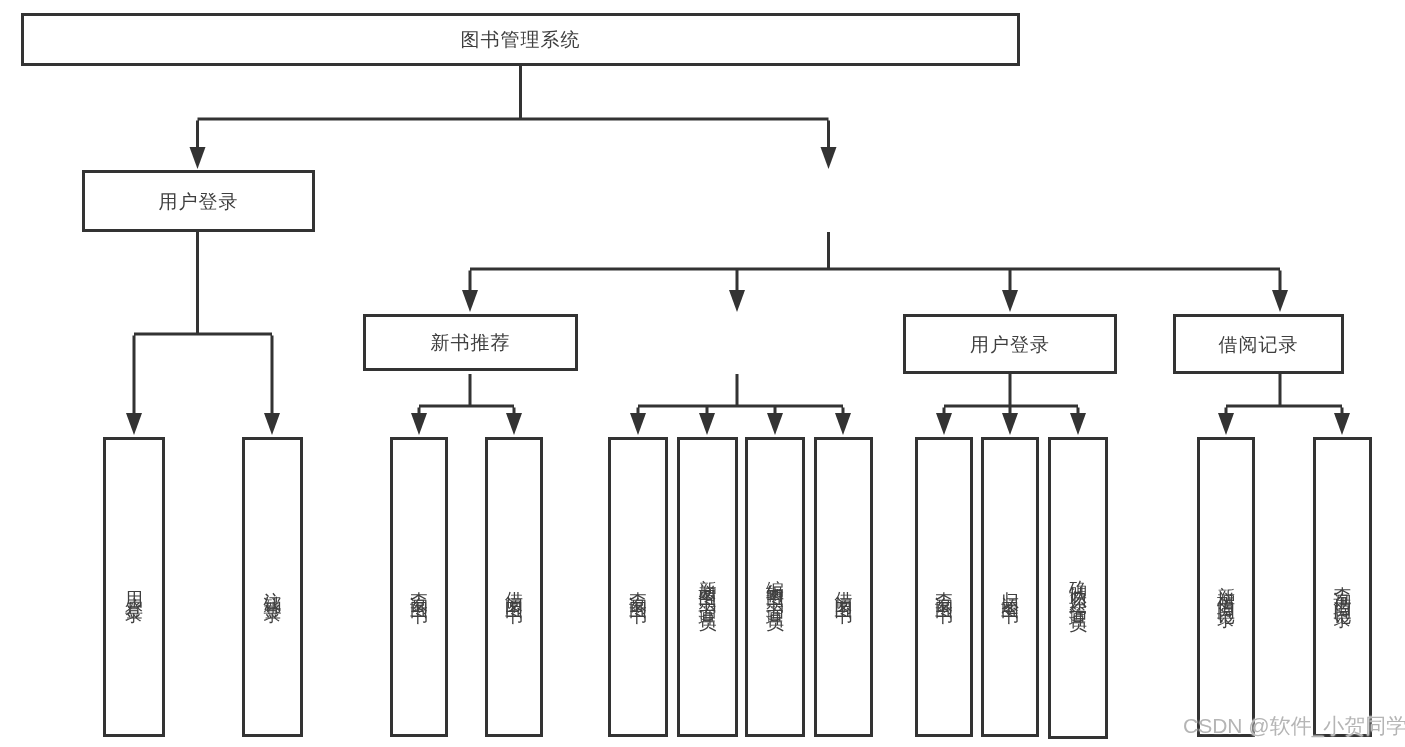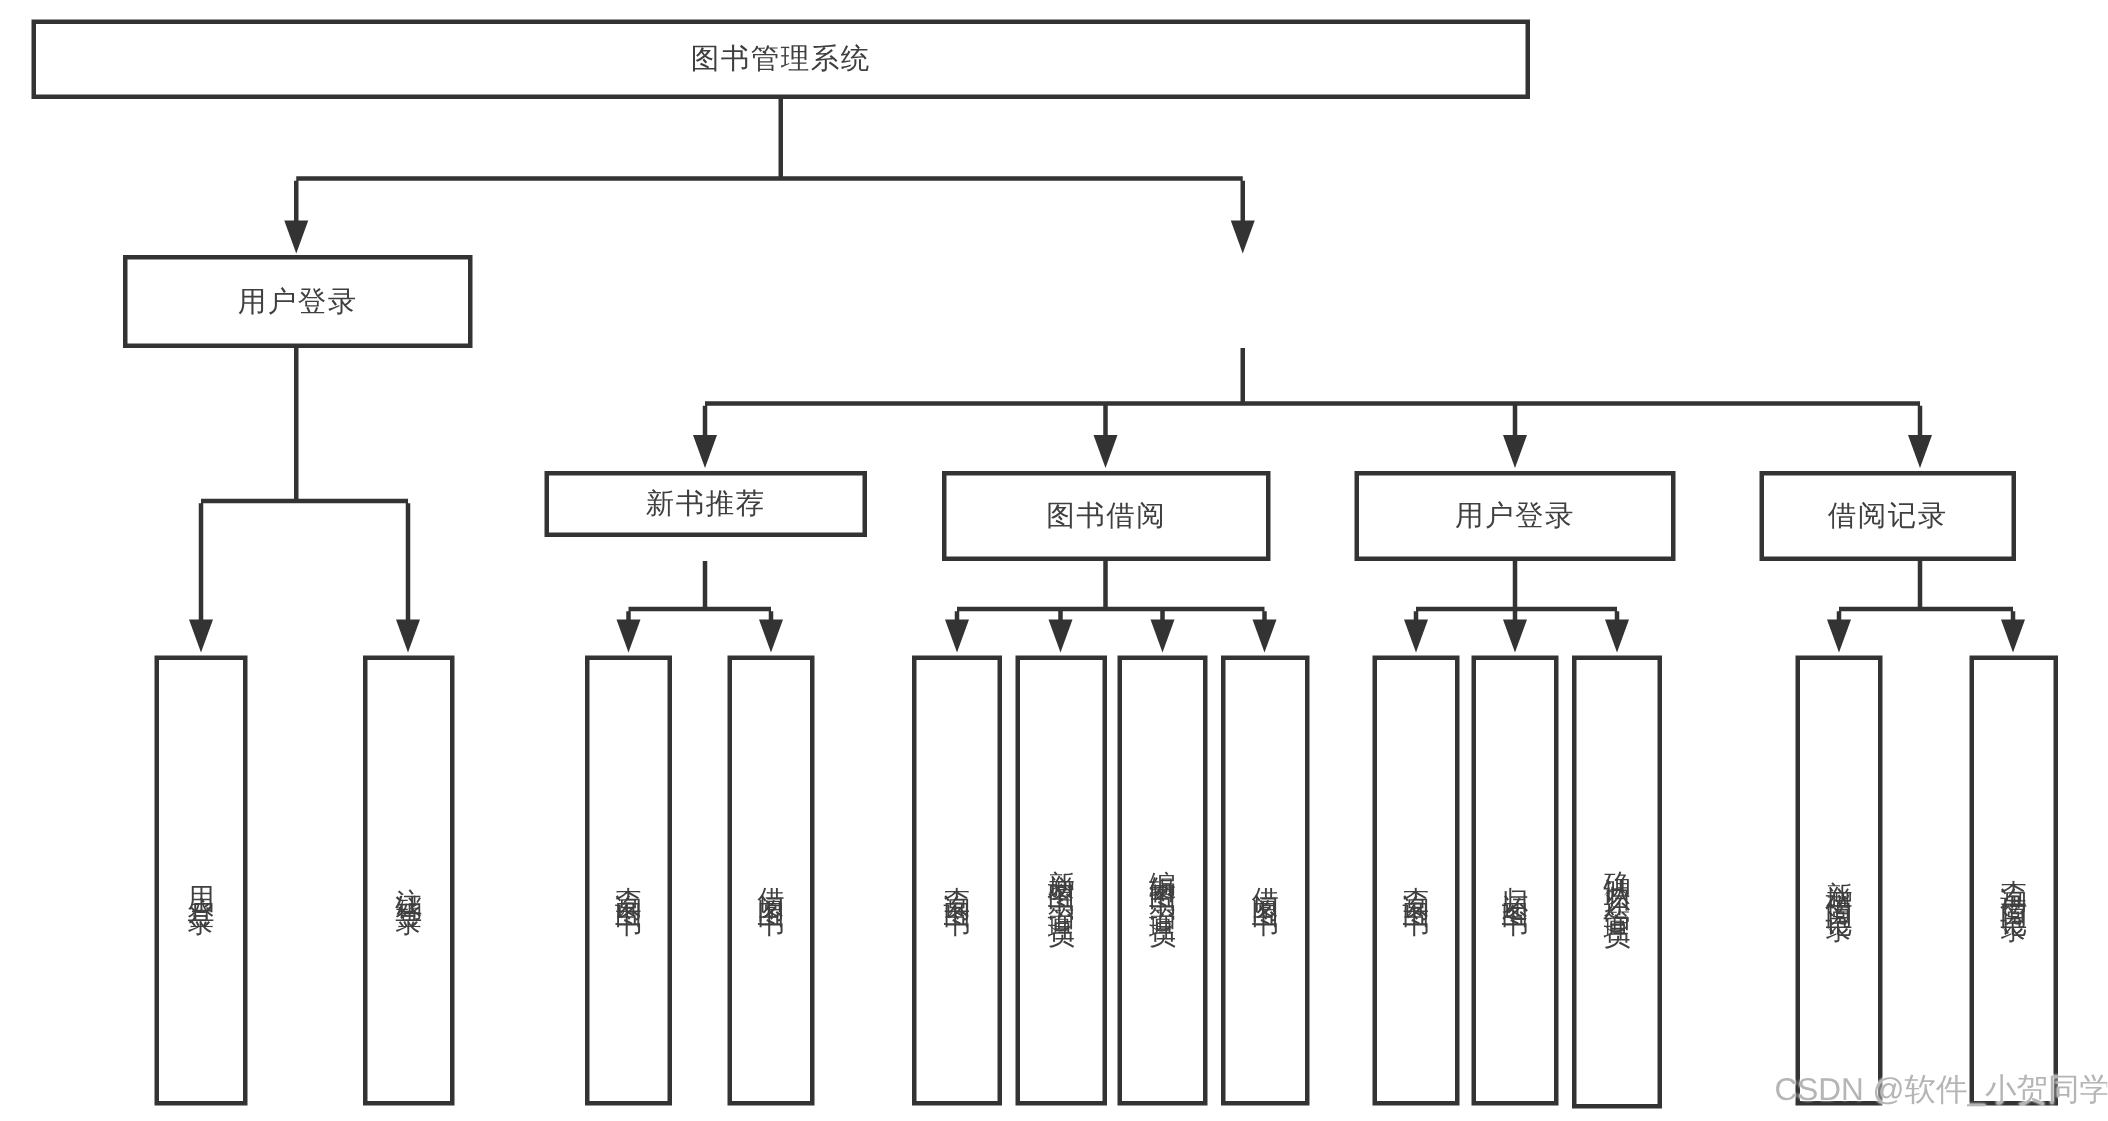--- a/index.html
+++ b/index.html
@@ -69,25 +69,22 @@
   </svg>
 
   <div class="node h" style="left:21px;top:13px;width:999px;height:53px">
     <span>图书管理系统</span>
   </div>
 
   <div class="node h" style="left:82px;top:170px;width:233px;height:62px">
     <span>用户登录</span>
   </div>
 
-  <div class="node h" style="left:363px;top:314px;width:215px;height:44px">
+  <div class="node h" style="left:363px;top:314px;width:215px;height:57px">
     <span>新书推荐</span>
-  </div>
-  <div class="node h" style="left:628px;top:314px;width:219px;height:60px">
-    <span>图书借阅</span>
   </div>
   <div class="node h" style="left:903px;top:314px;width:214px;height:60px">
     <span>用户登录</span>
   </div>
   <div class="node h" style="left:1173px;top:314px;width:171px;height:60px">
     <span>借阅记录</span>
   </div>
 
   <div class="node v" style="left:103px;top:437px;width:62px;height:300px">
     <span>用户登录</span>

